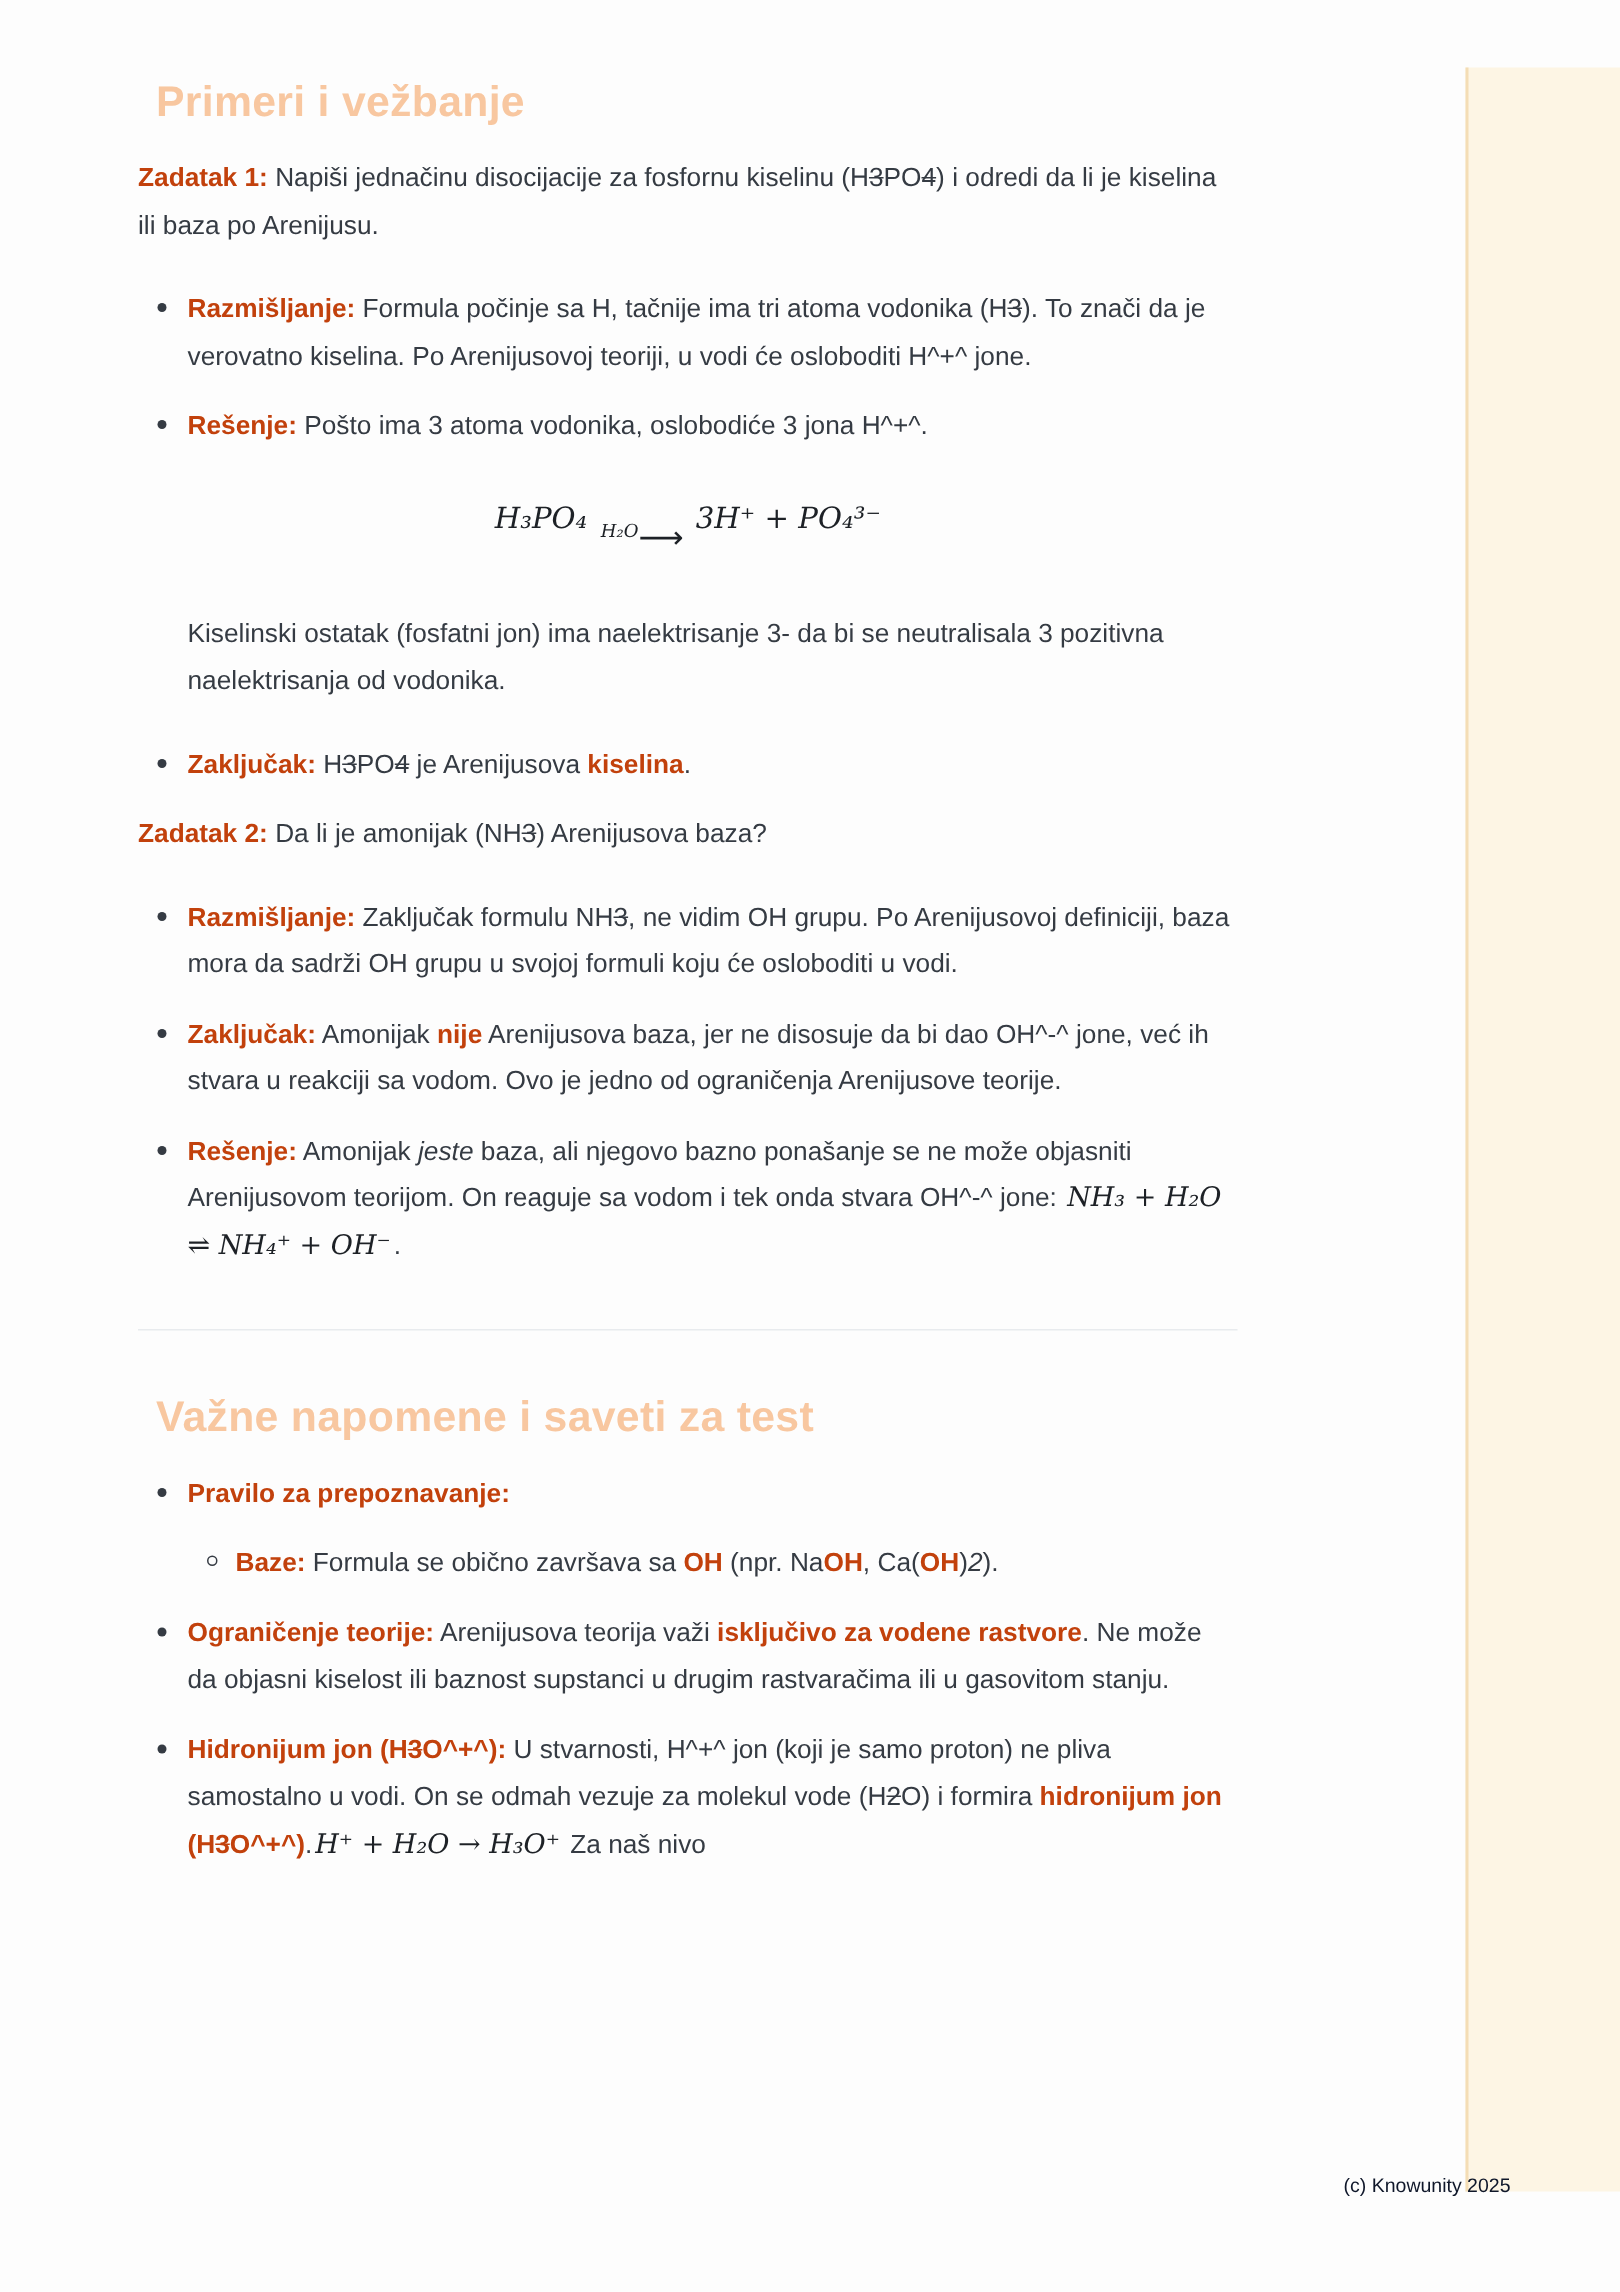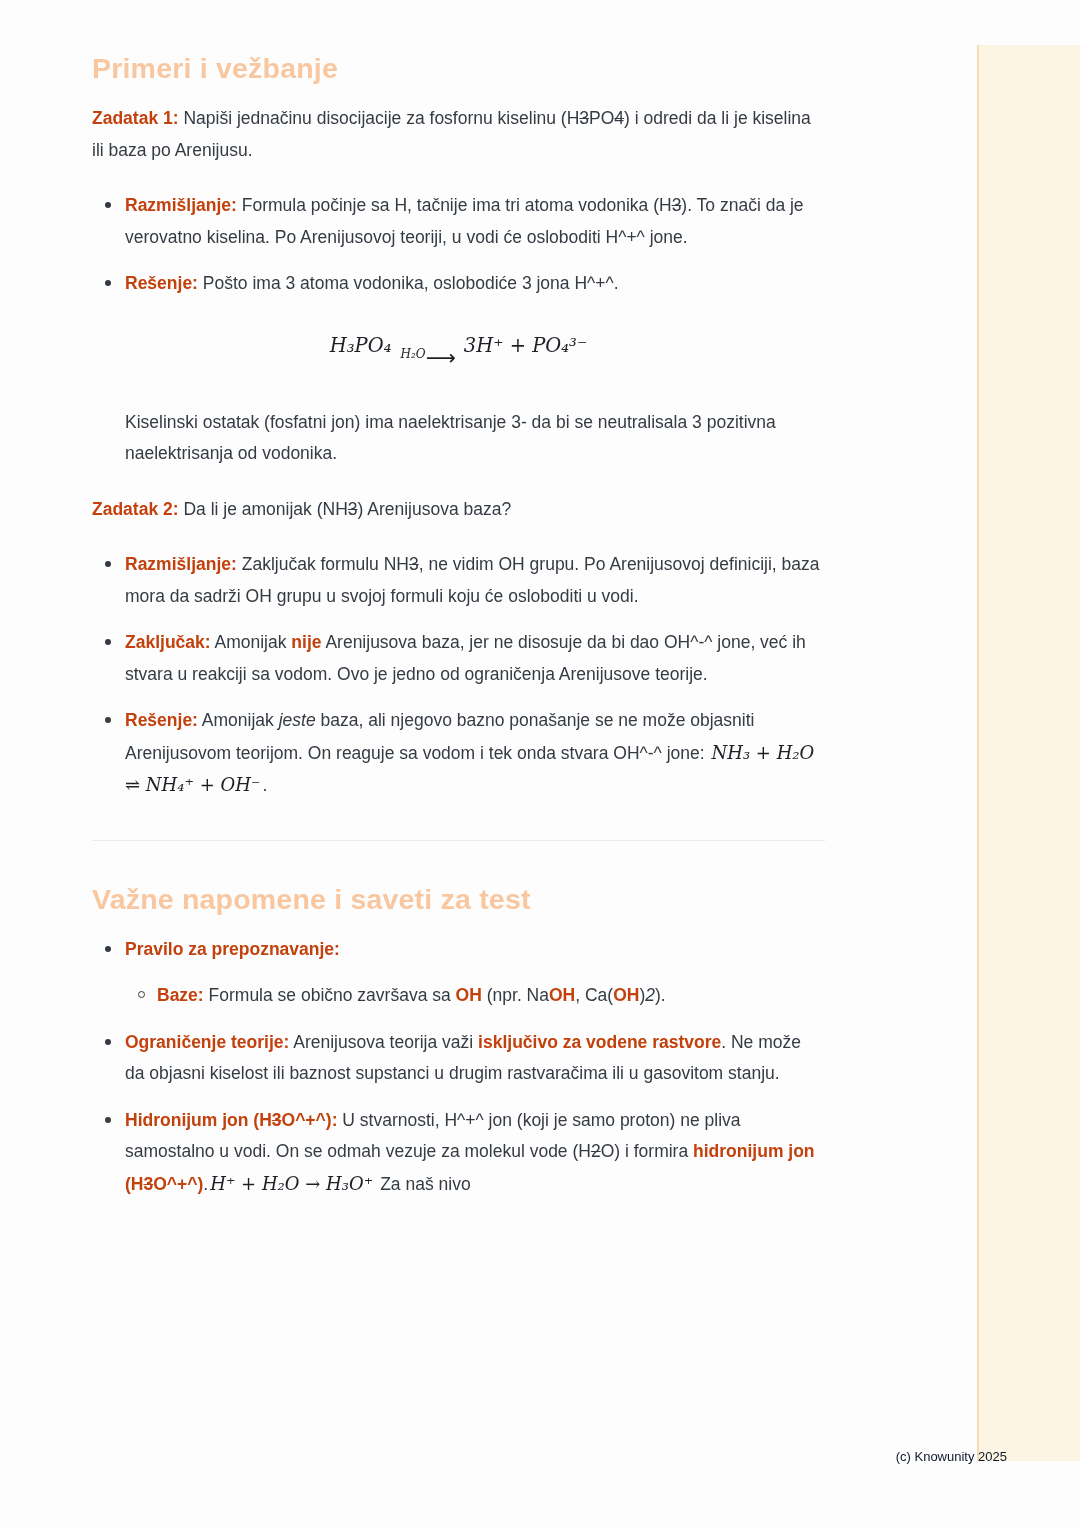--- a/index.html
+++ b/index.html
@@ -14,21 +14,21 @@
   .page-edge{
     position:absolute;top:45px;right:0;width:101px;height:1416px;
     background:#fdf5e4;border-left:2px solid #f4ddb5;
   }
   .doc{
     position:absolute;left:92px;top:52px;width:733px;
   }
   .doc-heading{
     color:#f8c7a0;
     font-size:28.5px;font-weight:700;
-    margin:42px 0 18px;letter-spacing:.2px;
+    margin:42px 12px 18px;letter-spacing:.2px;
   }
   .doc-heading:first-child{margin-top:0;}
   .para{
     font-size:17.5px;line-height:1.8;margin:8px 0 24px;
   }
   .para.indent{margin-left:33px;}
   .bullet{
     display:flex;font-size:17.5px;line-height:1.8;margin:0 0 15px;
   }
   .bullet .mk{flex:0 0 33px;box-sizing:border-box;padding-left:13px;}
@@ -90,20 +90,26 @@
         <span class="mk">
           <span class="dot"></span>
         </span>
         <span class="bt"><strong>Rešenje:</strong><span> Pošto ima 3 atoma vodonika, oslobodiće 3 jona H^+^.</span></span>
       </div>
       <div class="formula"><span class="math">H₃PO₄</span><span class="xarrow">
           <span class="lbl math">H₂O</span>
           <span class="arr">⟶</span>
         </span><span class="math">3H⁺ + PO₄³⁻</span></div>
       <p class="para indent"><span>Kiselinski ostatak (fosfatni jon) ima naelektrisanje 3- da bi se neutralisala 3 pozitivna naelektrisanja od vodonika.</span></p>
+      <div class="bullet l1">
+        <span class="mk">
+          <span class="dot"></span>
+        </span>
+        <span class="bt"><strong>Zaključak:</strong><span> H</span><s>3</s><span>PO</span><s>4</s><span> je Arenijusova </span><strong>kiselina</strong><span>.</span></span>
+      </div>
       <p class="para"><strong>Zadatak 2:</strong><span> Da li je amonijak (NH</span><s>3</s><span>) Arenijusova baza?</span></p>
       <div class="bullet l1">
         <span class="mk">
           <span class="dot"></span>
         </span>
         <span class="bt"><strong>Razmišljanje:</strong><span> Zaključak formulu NH</span><s>3</s><span>, ne vidim OH grupu. Po Arenijusovoj definiciji, baza mora da sadrži OH grupu u svojoj formuli koju će osloboditi u vodi.</span></span>
       </div>
       <div class="bullet l1">
         <span class="mk">
           <span class="dot"></span>

